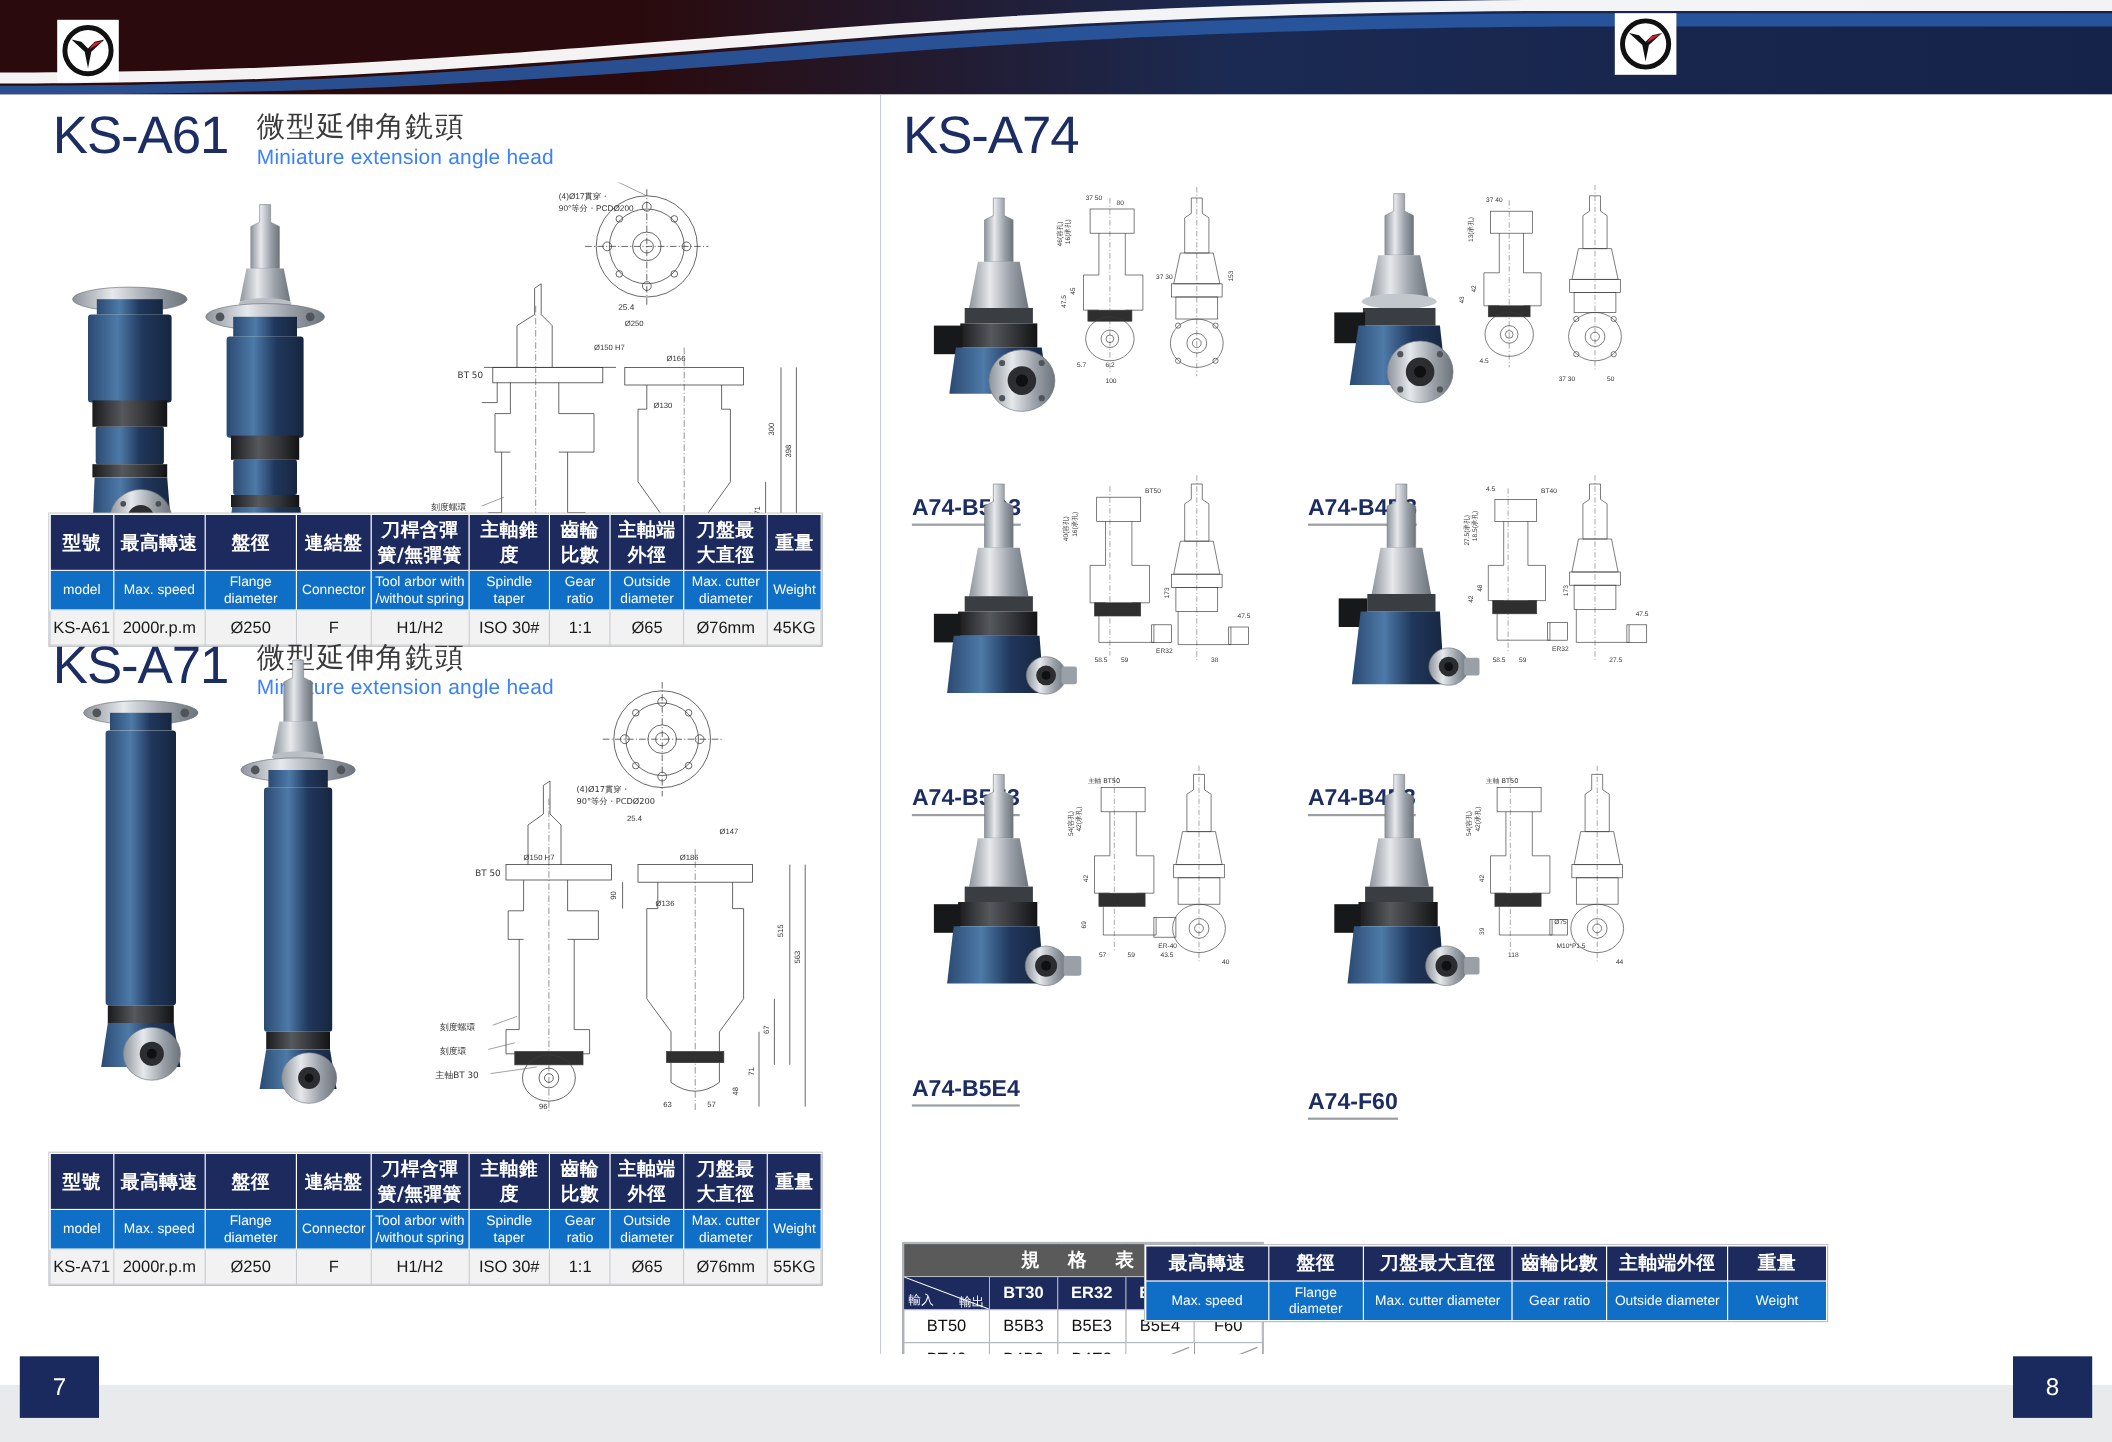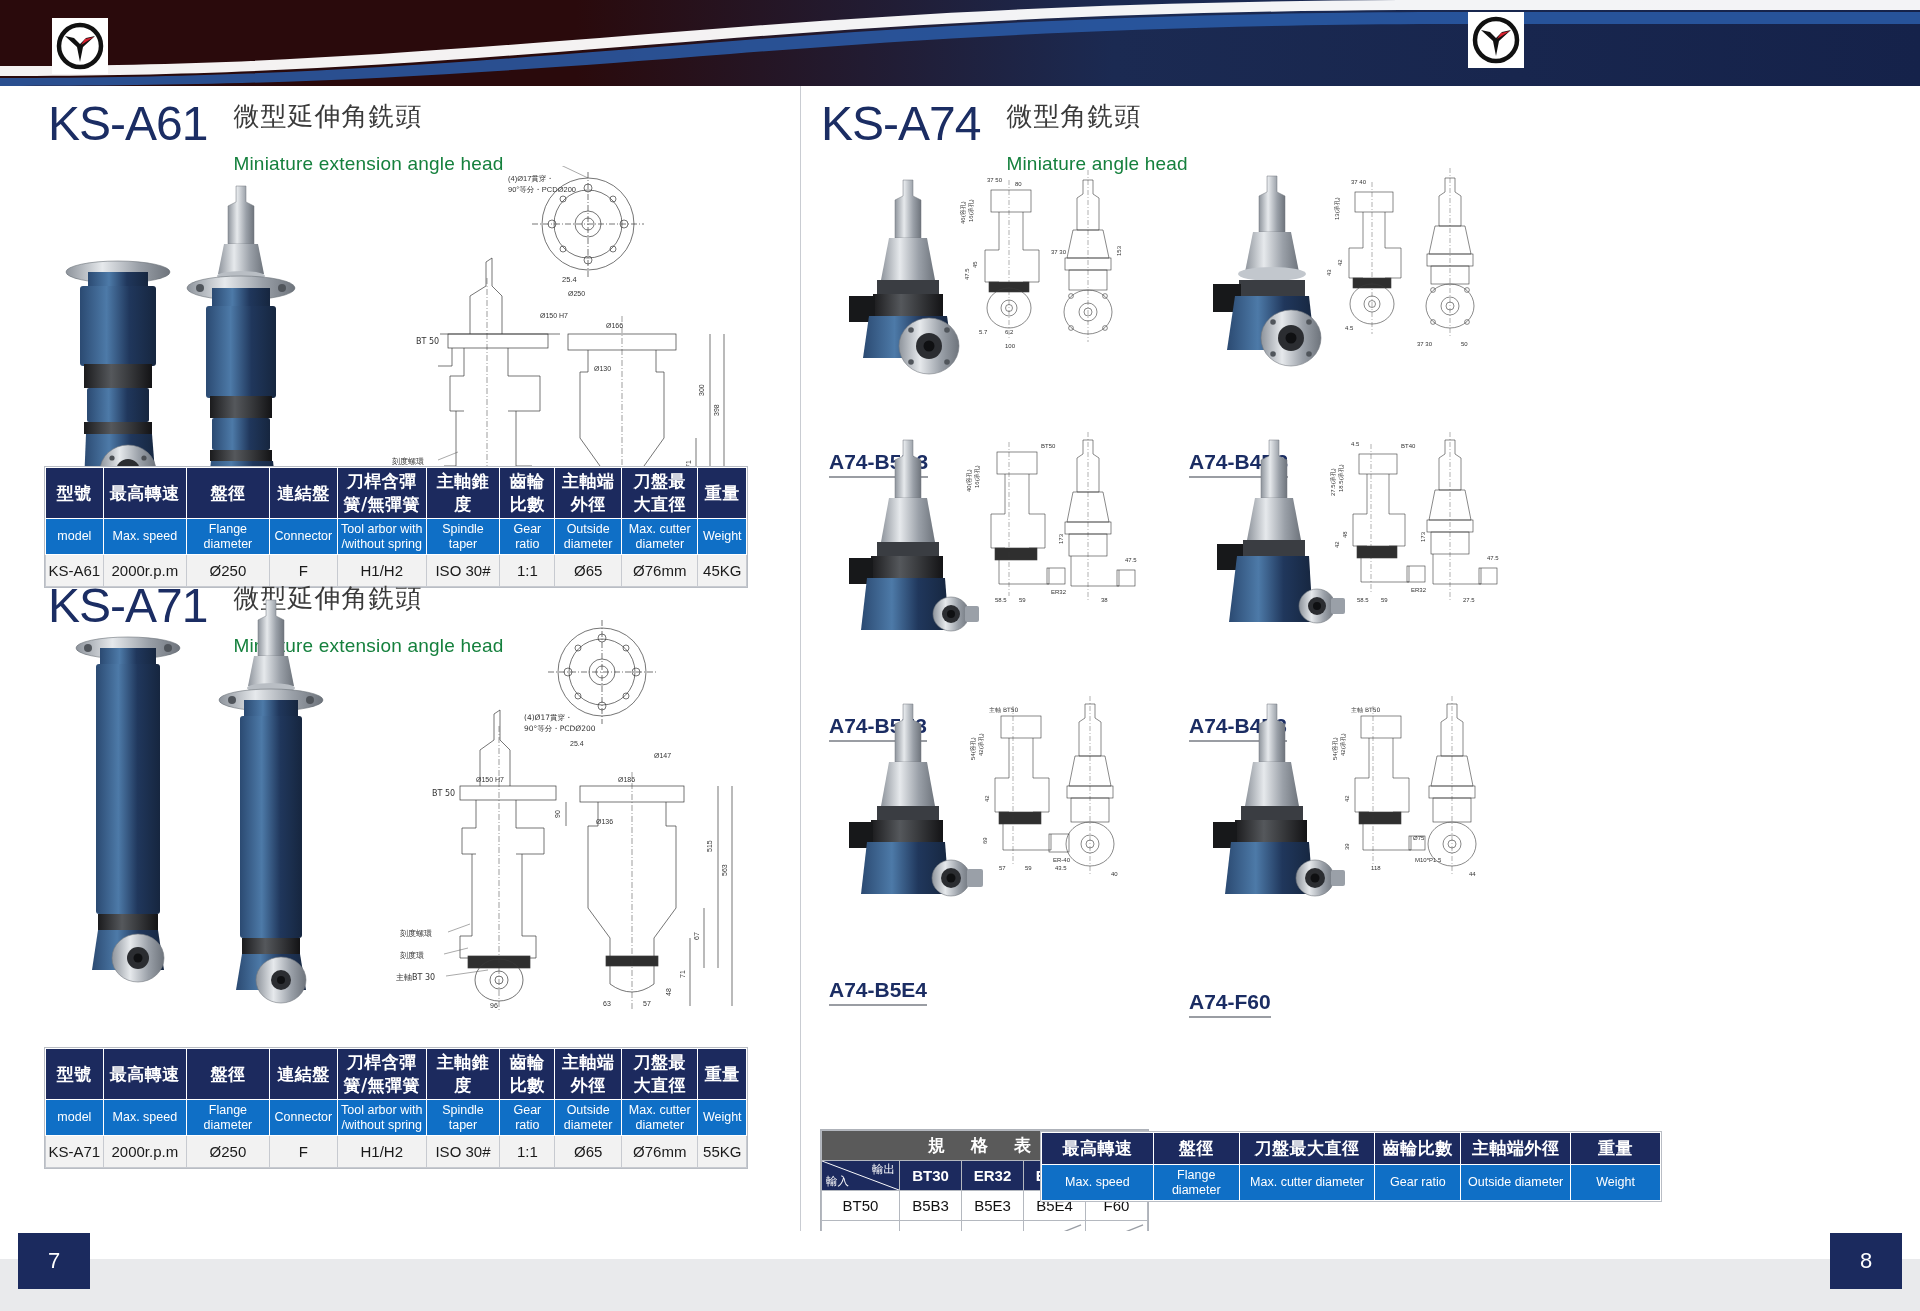--- a/index.html
+++ b/index.html
@@ -26,21 +26,21 @@
   .right-page { position:absolute; left:800px; top:86px; width:1120px; height:1145px;
      border-left:1px solid #c9ccd2; }
 
   
   .prod-head { position:absolute; display:flex; align-items:flex-start; }
   .prod-code { font-size:48px; font-weight:400; color:#1b2d63; letter-spacing:-1px;
      line-height:1; font-family:"Liberation Sans", sans-serif; }
   .prod-names { margin-left:26px; padding-top:2px; }
   .prod-cn { font-size:26px; color:#3a3a3a; letter-spacing:1px; line-height:1.15;
      font-family:"DejaVu Sans","Liberation Sans",sans-serif; }
-  .prod-en { font-size:19px; color:#15803d; letter-spacing:.2px; margin-top:21px; }
+  .prod-en { font-size:19px; color:#3b82f6; letter-spacing:.2px; margin-top:1px; }
 
   
   .spec-table { position:absolute; border-collapse:collapse; font-size:13px;
      background:#fff; box-shadow:0 0 0 1px #b9bdc4; }
   .spec-table td, .spec-table th { border:1px solid #ffffff; text-align:center; }
   .spec-table tr.r-cn td { background:#1c2a5e; color:#fff; font-weight:700;
      font-size:17px; height:32px; padding:2px 4px;
      font-family:"DejaVu Sans","Liberation Sans",sans-serif; letter-spacing:.5px; }
   .spec-table tr.r-en td { background:#0f6fc6; color:#fff; font-size:12.5px;
      height:36px; padding:2px 3px; line-height:1.15; font-weight:400; }
@@ -56,21 +56,21 @@
   .combo-table { position:absolute; border-collapse:collapse; font-size:14px;
      box-shadow:0 0 0 1px #aeb2b9; background:#737373; }
   .combo-table td { border:1px solid #b4b8bf; text-align:center; height:30px;
      min-width:62px; padding:0 4px; }
   .combo-title { background:#5a5a5a; color:#fff; font-weight:700; font-size:17px;
      letter-spacing:10px; font-family:"DejaVu Sans","Liberation Sans",sans-serif; }
   .combo-hdr { background:#1c2a5e; color:#fff; font-weight:700; font-size:15px; }
   .combo-corner { background:#1c2a5e; color:#fff; position:relative; font-size:11.5px;
      font-family:"DejaVu Sans","Liberation Sans",sans-serif; width:78px; }
   .combo-corner .in { position:absolute; left:4px; bottom:1px; }
-  .combo-corner .out { position:absolute; right:4px; top:1px;margin-left:14px; }
+  .combo-corner .out { position:absolute; right:4px; top:15px;margin-left:14px; }
   .combo-corner .slash { position:absolute; left:0; top:0; width:100%; height:100%; }
   .combo-val { background:#fff; color:#111; font-size:15px; font-weight:400; }
   .combo-empty { background:#fff; position:relative; }
   .combo-empty .slash { position:absolute; left:0; top:0; width:100%; height:100%; }
 
   
   .footer-bar { position:absolute; left:0; bottom:0; width:1920px; height:80px; background:#fff; }
   .footer-grey { position:absolute; left:0; bottom:0; width:1920px; height:52px; background:#e9eaec; }
   .pagenum { position:absolute; width:72px; height:56px; background:#1b2a5e; color:#fff;
      font-size:22px; display:flex; align-items:center; justify-content:center; }
@@ -447,24 +447,20 @@
           <td>55KG</td>
         </tr>
       </tbody>
     </table>
   </div>
 
   <div class="right-page">
 
     <div class="prod-head" style="left:20px; top:14px;">
       <div class="prod-code">KS-A74</div>
-      <div class="prod-names">
-        <div class="prod-cn">微型角銑頭</div>
-        <div class="prod-en">Miniature angle head</div>
-      </div>
     </div>
 
     <div class="model-cell" style="left:18px; top:76px; width:350px; height:300px;">
       <svg width="350" height="300" viewBox="0 0 350 300">
         <g>
           <path d="M84 18 L94 18 L94 34 L102 38 L102 76 L76 76 L76 38 L84 34 Z" fill="url(#steelG)" stroke="#70767d" stroke-width=".5"></path>
           <path d="M70 76 L108 76 L116 118 L62 118 Z" fill="url(#steelG)"></path>
           <rect x="58" y="118" width="62" height="14" fill="#3a3d42"></rect>
           <rect x="54" y="132" width="70" height="22" fill="url(#darkG)"></rect>
           <rect x="30" y="134" width="26" height="26" fill="#17181a"></rect>

